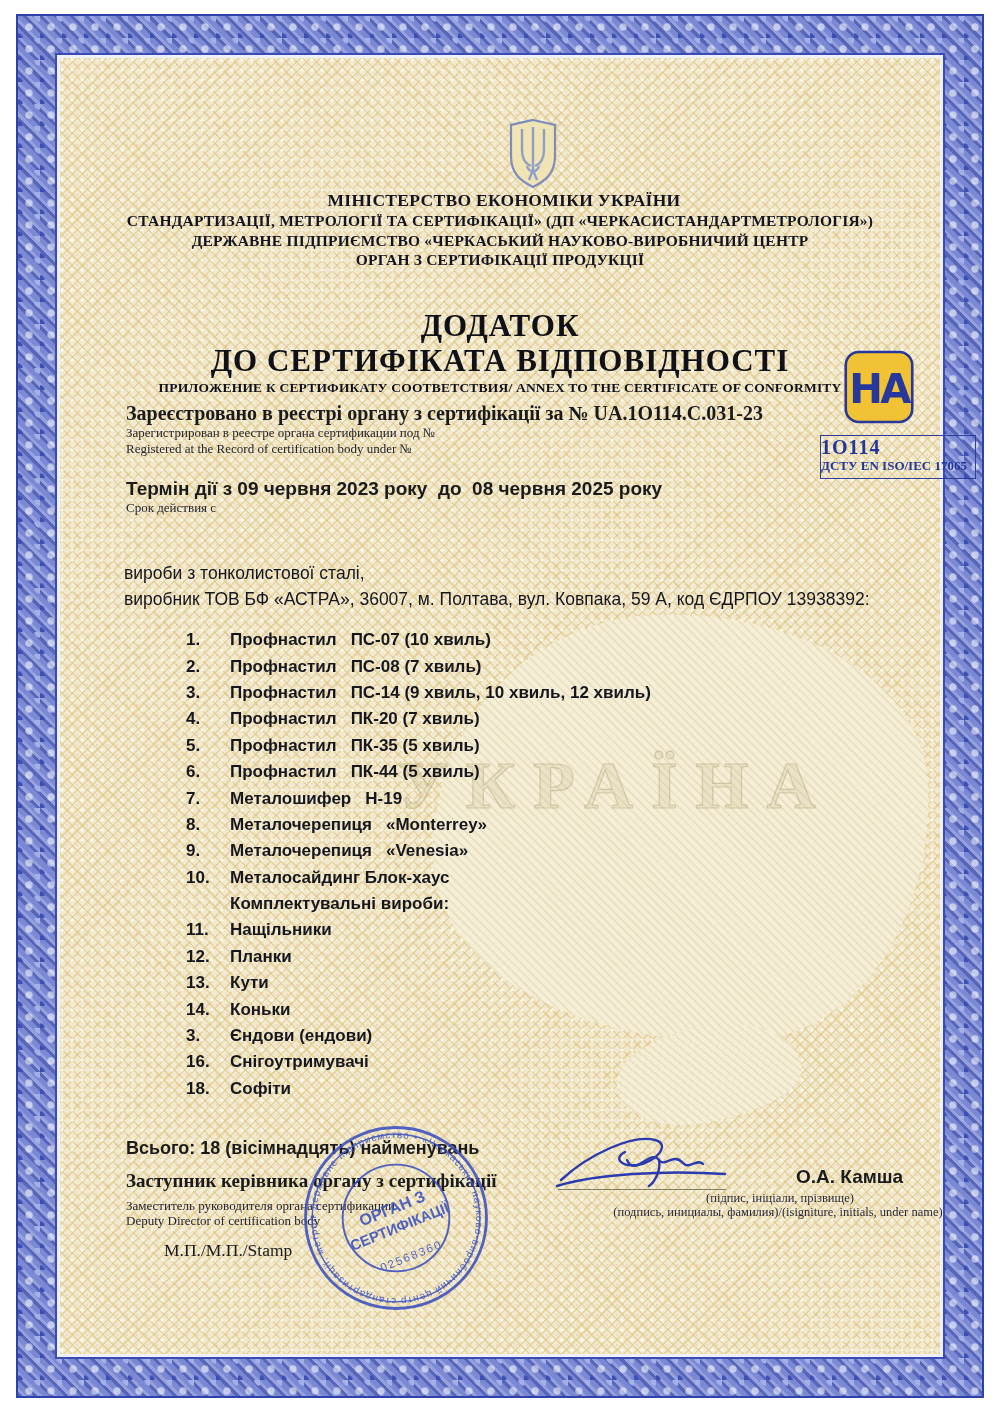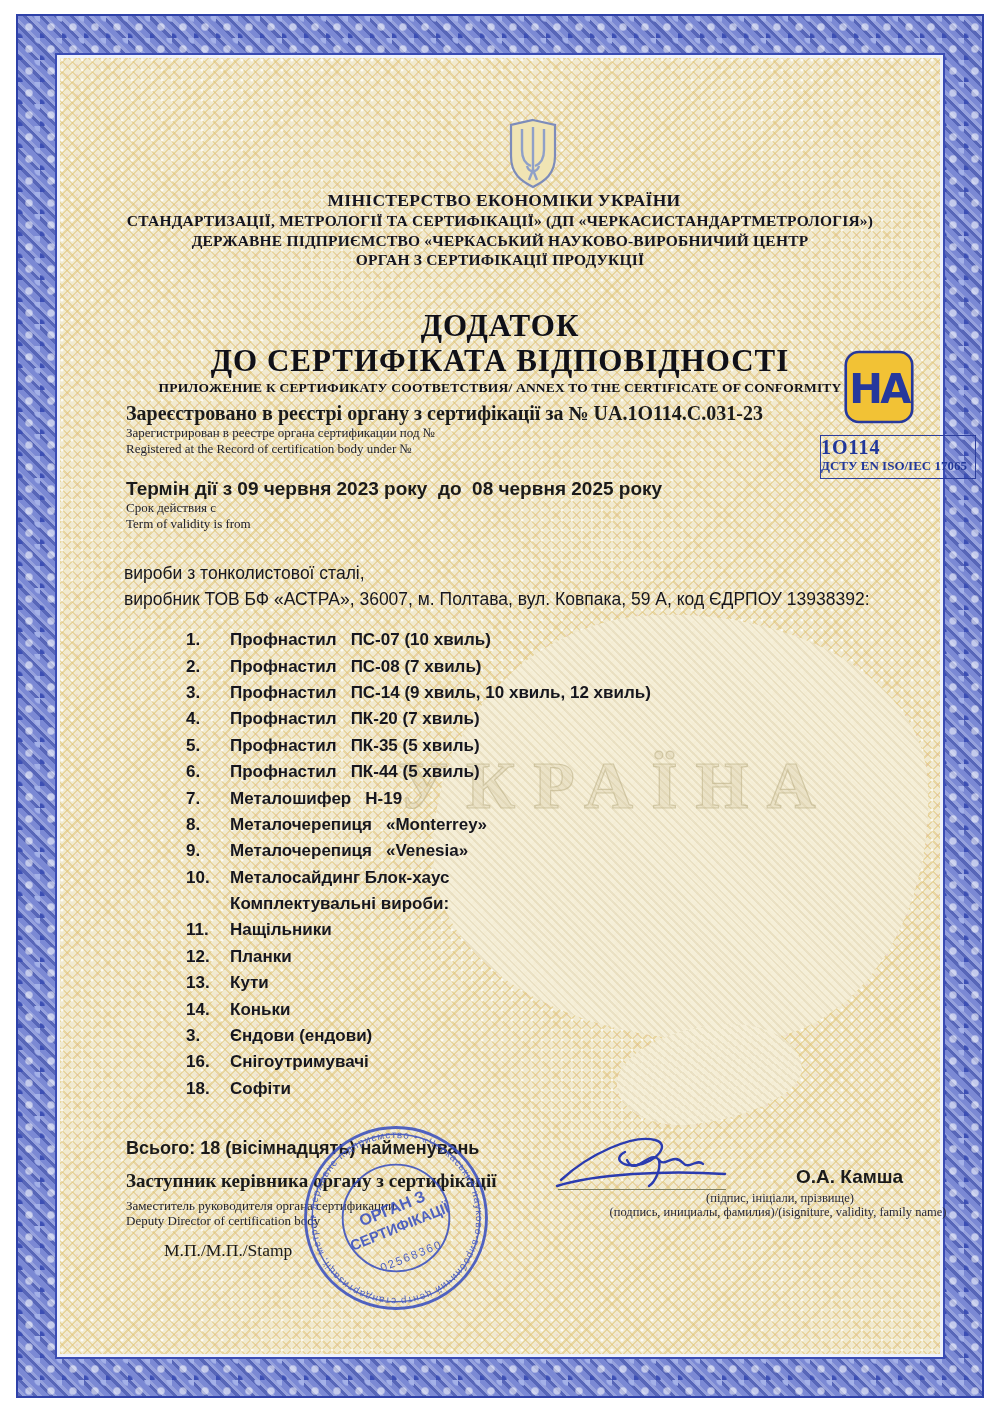--- a/index.html
+++ b/index.html
@@ -128,21 +128,20 @@
         <text x="40" y="60" text-anchor="middle" font-family="DejaVu Sans, sans-serif" font-weight="bold" font-size="46" fill="#26389c" letter-spacing="-3">НА</text>
       </svg>
       <div class="isobox">
         <div class="code">1О114</div>
         <div class="std">ДСТУ EN ISO/ІЕС 17065</div>
       </div>
 
       <div class="term">
         <div class="main">Термін дії з 09 червня 2023 року  до  08 червня 2025 року</div>
         <div class="small">Срок действия с</div>
-        <div class="small">Term of validity is from</div>
       </div>
 
       <div class="intro">
         <div>вироби з тонколистової сталі,</div>
         <div>виробник ТОВ БФ «АСТРА», 36007, м. Полтава, вул. Ковпака, 59 А, код ЄДРПОУ 13938392:</div>
       </div>
 
       <div class="plist">
           <div class="prow">
             <span class="pnum">1.</span>
@@ -240,21 +239,21 @@
         <g fill="none" stroke="#2a3bb0" stroke-width="2.4" stroke-linecap="round">
           <path d="M6,50 C34,24 78,4 100,10 C116,14 102,32 82,35 C66,37 58,28 70,22"></path>
           <path d="M72,30 C80,48 95,18 104,30 C110,38 118,22 128,33 C134,40 142,28 148,34"></path>
           <path d="M2,56 C40,44 110,40 170,44"></path>
           <path d="M104,30 C106,40 100,52 94,56"></path>
         </g>
       </svg>
       <div class="sig-line"></div>
       <div class="sig-name">О.А. Камша</div>
       <div class="cap1">(підпис, ініціали, прізвище)</div>
-      <div class="cap2">(подпись, инициалы, фамилия)/(isigniture, validity, family name)</div>
+      <div class="cap2">(подпись, инициалы, фамилия)/(isigniture, initials, under name)</div>
 
       <svg class="stamp" width="200" height="200" viewBox="0 0 210 210">
         <defs>
           <path id="ringPath" d="M105,105 m-84,0 a84,84 0 1,1 168,0 a84,84 0 1,1 -168,0"></path>
         </defs>
         <g stroke="#3a50c0" fill="none">
           <circle cx="105" cy="105" r="95" stroke-width="3"></circle>
           <circle cx="105" cy="105" r="88" stroke-width="1.5"></circle>
           <circle cx="105" cy="105" r="56" stroke-width="2"></circle>
         </g>

